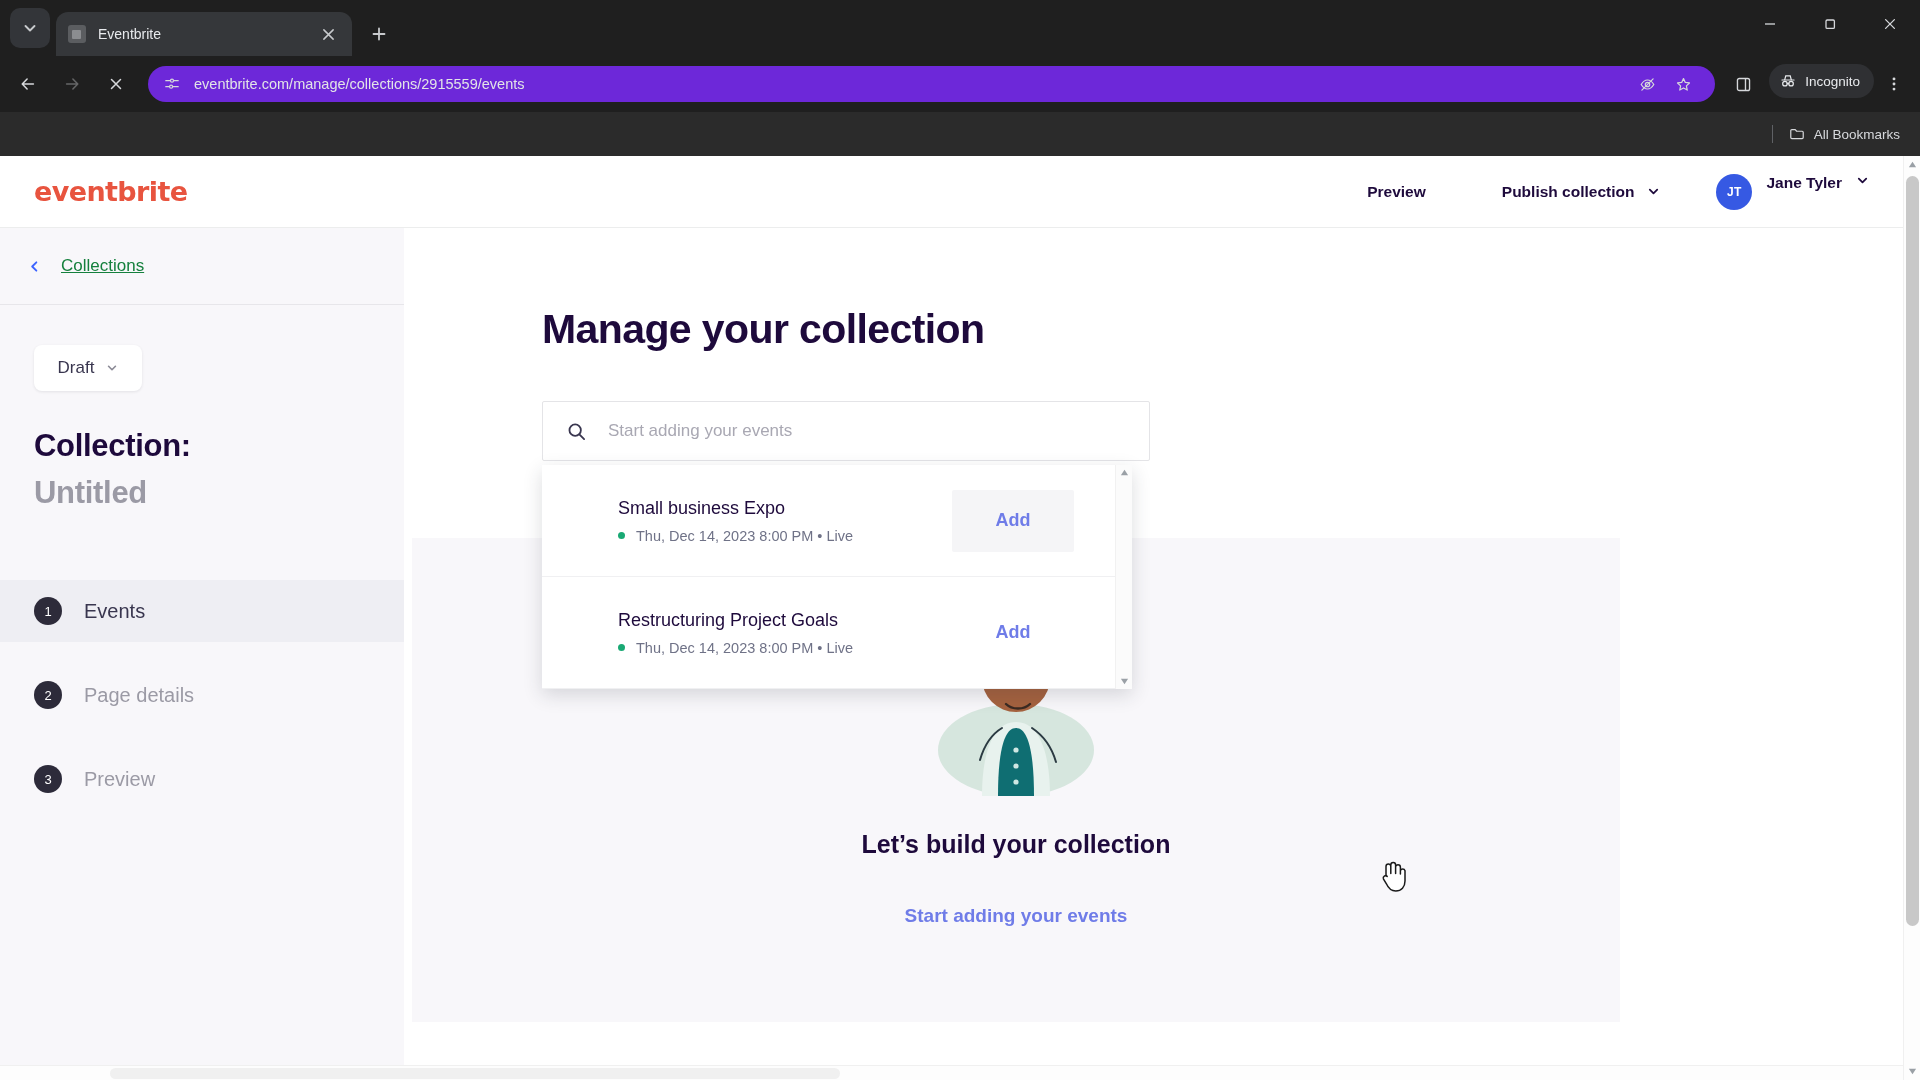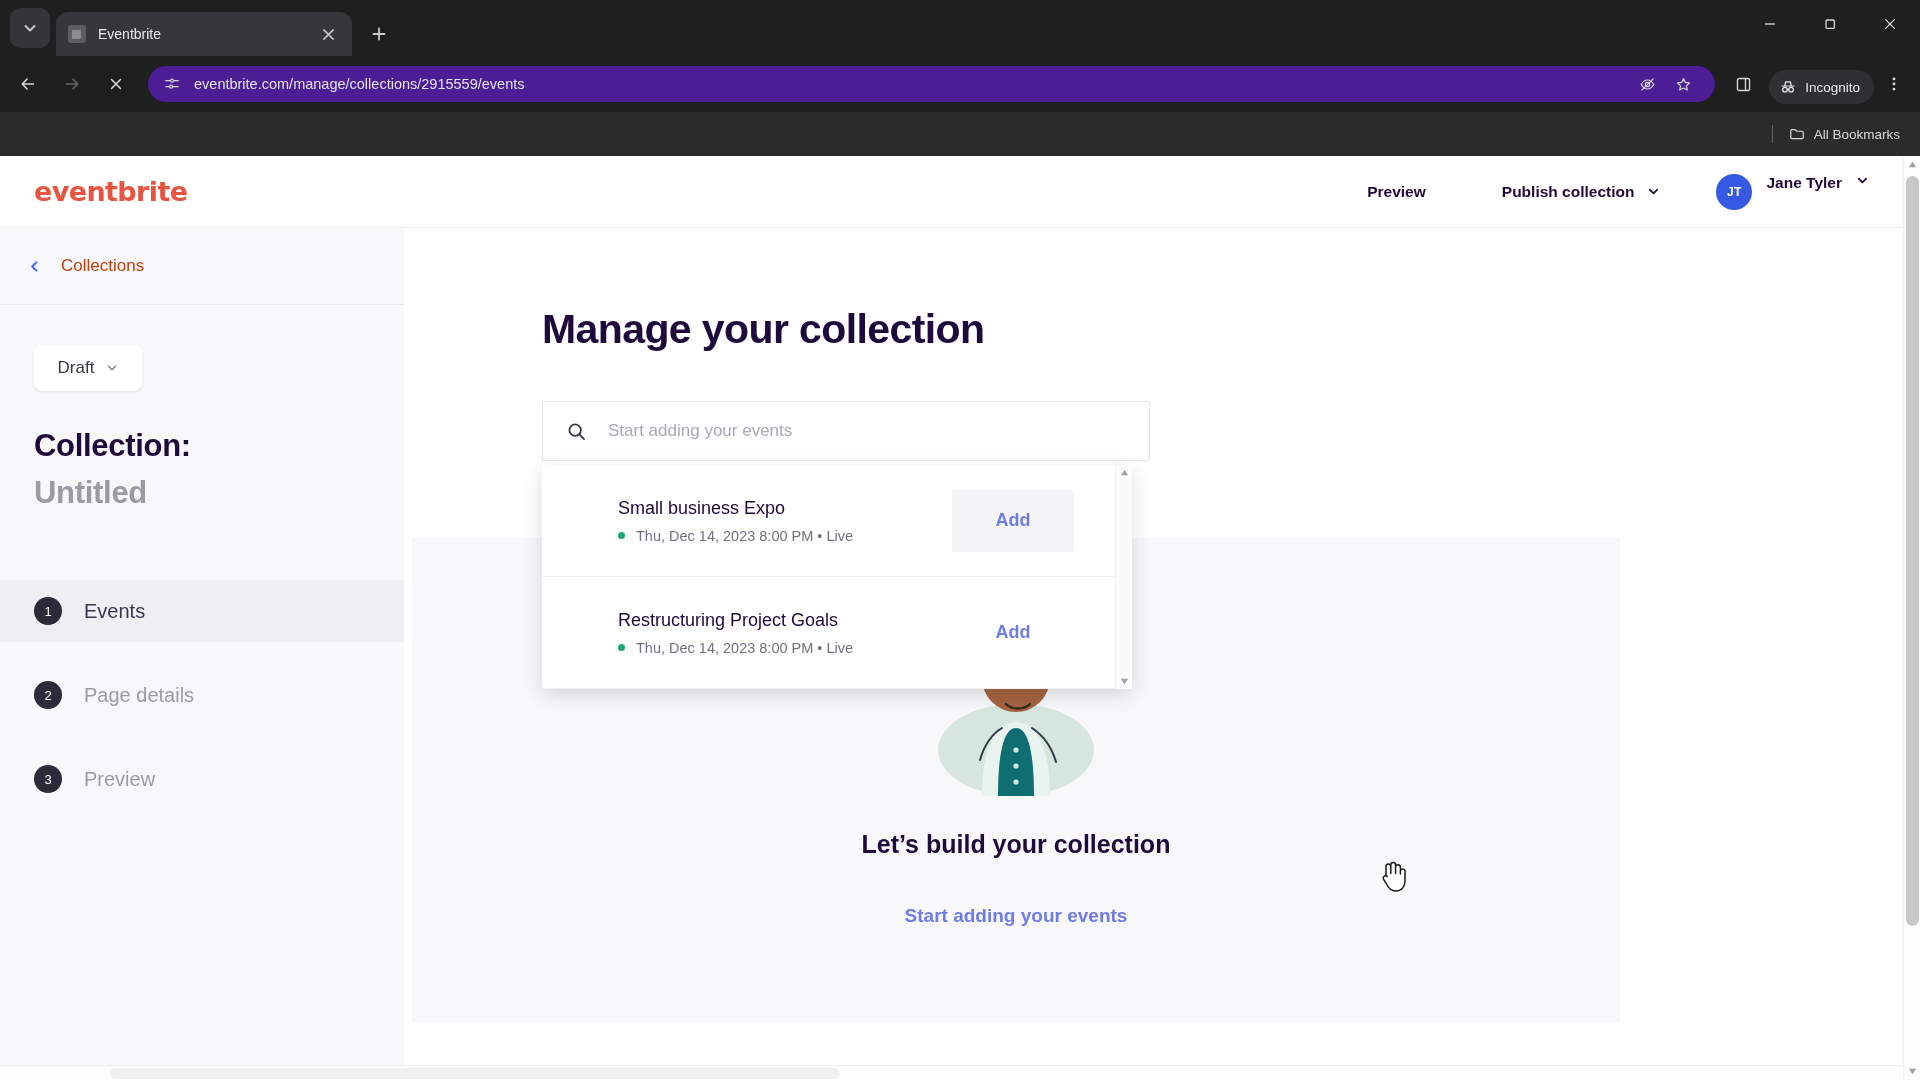--- a/index.html
+++ b/index.html
@@ -54,31 +54,31 @@
 
   .toolbar {
     height: 56px; background:#1f1f1f; display:flex; align-items:center;
     padding: 0 8px; flex: 0 0 56px;
   }
   .navbtn { width:40px; height:40px; border-radius:50%; display:flex; align-items:center; justify-content:center; margin-right:4px; flex:0 0 auto;}
   .navbtn svg { width:18px; height:18px; }
   .navbtn.disabled svg { opacity: .38; }
 
   .omnibox {
-    flex: 1 1 auto; height: 36px; background:#4c1d95; border-radius:18px;
+    flex: 1 1 auto; height: 36px; background:#6d28d9; border-radius:18px;
     display:flex; align-items:center; padding: 0 14px; margin: 0 8px; min-width:0;
   }
   .omni-icon { width:20px; height:20px; margin-right:12px; flex:0 0 auto; display:flex; align-items:center; justify-content:center;}
   .omni-icon svg{ width:16px; height:16px;}
   .omni-url { color:#e2e4e7; font-size:14.5px; white-space:nowrap; overflow:hidden; text-overflow:ellipsis;}
   .omni-actions{ display:flex; align-items:center; margin-left:auto; }
   .omni-actions .navbtn{ width:32px; height:32px; margin:0 2px;}
   .omni-actions .navbtn svg{ width:17px; height:17px;}
 
-  .tb-right { display:flex; align-items:flex-end; flex:0 0 auto; }
+  .tb-right { display:flex; align-items:flex-start; flex:0 0 auto; }
   .side-panel-btn{ width:40px;height:40px;border-radius:50%;display:flex;align-items:center;justify-content:center;}
   .side-panel-btn svg{width:17px;height:17px;}
   .incognito-chip{
     height:34px; border-radius:17px; background:#2f3033; display:flex; align-items:center;
     padding: 0 14px 0 10px; margin: 0 2px 0 6px;
   }
   .incognito-chip svg{ width:18px; height:18px; margin-right:8px;}
   .incognito-chip span{ color:#e8eaed; font-size:13.5px; white-space:nowrap;}
   .kebab{ width:36px;height:40px;display:flex;align-items:center;justify-content:center;}
   .kebab svg{width:16px;height:16px;}
@@ -118,21 +118,21 @@
   .body-area{ flex:1 1 auto; display:flex; min-height:0; }
 
   
   .sidebar{
     width:404px; flex:0 0 404px; background:#f8f7fa; display:flex; flex-direction:column;
     padding-top:0; position:relative;
   }
   .back-row{ height:76px; display:flex; align-items:center; padding-left:28px; }
   .back-row .bk-chev{ margin-right:20px; display:flex; }
   .back-row .bk-chev svg{ width:13px; height:13px;}
-  .back-row span{ color:#c2410c; font-size:17px; }
+  .back-row span{ color:#15803d; font-size:17px;text-decoration:underline; }
   .side-div{ height:1px; background:#e7e6ea; margin: 0 0 0 0;}
 
   .draft-chip{
     margin: 40px 0 0 34px; height:46px; width:108px; background:#fff; border-radius:8px;
     display:flex; align-items:center; justify-content:center; box-shadow:0 1px 3px rgba(40,44,53,.10);
   }
   .draft-chip span{ font-size:17px; color:#39364f;}
   .draft-chip .chev{ margin-left:12px; display:flex;}
   .draft-chip .chev svg{width:12px;height:12px;}
 

